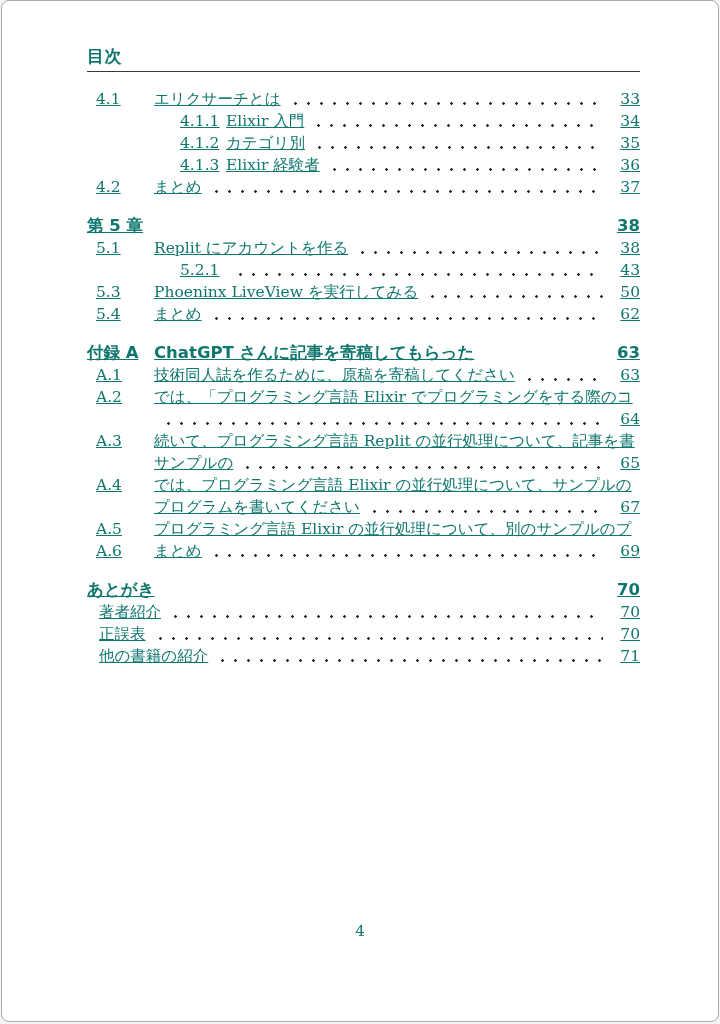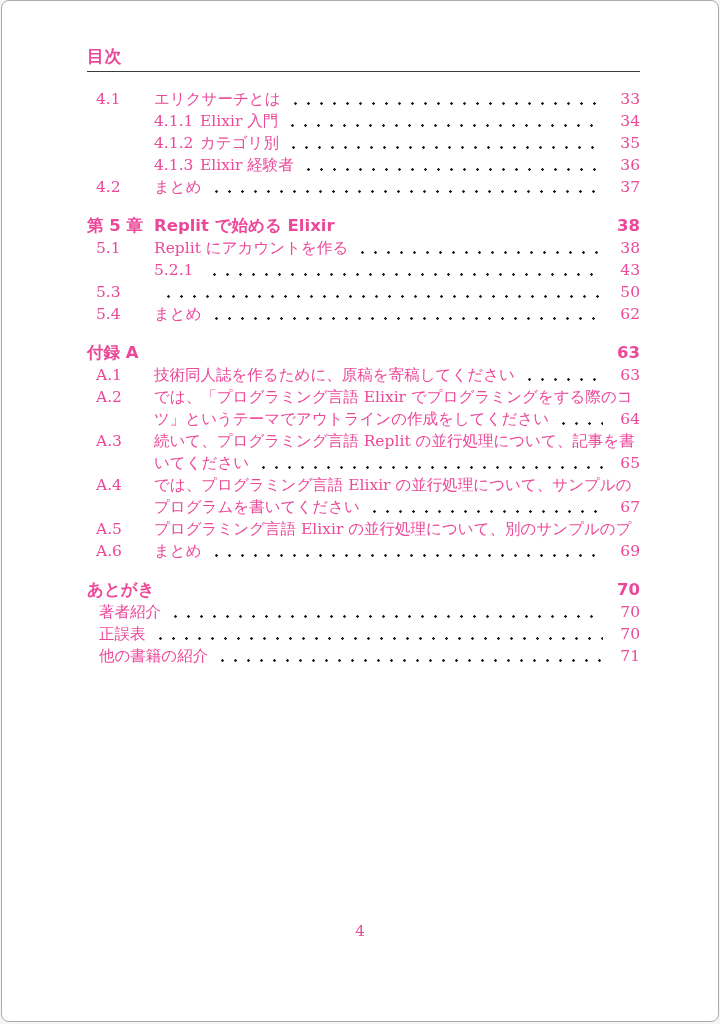--- a/index.html
+++ b/index.html
@@ -10,21 +10,21 @@
   .page {
     position: relative;
     width: 718px;
     height: 1022px;
     margin: 0 auto;
     background: #ffffff;
     border: 1px solid #ababab;
     border-radius: 8px;
     box-sizing: border-box;
     font-family: "DejaVu Serif", "Liberation Serif", serif;
-    color: #ec4899;
+    color: #0f766e;
     overflow: hidden;
   }
   .content {
     position: absolute;
     left: 85px;
     right: 78px;
     top: 44px;
   }
   .header {
     border-bottom: 1px solid #3a3a3a;
@@ -38,27 +38,28 @@
   }
   .toc {
     margin-top: 16px;
   }
   .row {
     display: flex;
     align-items: flex-end;
     font-size: 15.5px;
     line-height: 22px;
     white-space: nowrap;
+    text-decoration: underline;
   }
   .num {
     flex: none;
     box-sizing: border-box;
   }
   .lvl1 .num { margin-left: 9px;  width: 58px; }
-  .lvl2 .num { margin-left: 67px; width: 46px; }
+  .lvl2 .num { margin-left: 93px; width: 46px; }
   .lvl0 .num { margin-left: 12px; width: 0; }
   .title { flex: none; }
   .dots {
     flex: 1 1 auto;
     min-width: 0;
     align-self: flex-end;
     height: 3px;
     margin: 0 7px 5px 8px;
     background-image: radial-gradient(circle, #222 1.1px, rgba(0,0,0,0) 1.5px);
     background-size: 13px 3px;
@@ -133,77 +134,77 @@
           <span class="num">4.2</span>
           <span class="title">まとめ</span>
           <span class="dots"></span>
           <span class="pg">37</span>
         </div>
       </div>
 
       <div class="group">
         <div class="row heading">
           <span class="num">第 5 章</span>
-          <span class="title">Replit で始める Elixir</span>
           <span class="spacer"></span>
           <span class="pg">38</span>
         </div>
         <div class="row lvl1">
           <span class="num">5.1</span>
           <span class="title">Replit にアカウントを作る</span>
           <span class="dots"></span>
           <span class="pg">38</span>
         </div>
         <div class="row lvl2">
           <span class="num">5.2.1</span>
           <span class="dots"></span>
           <span class="pg">43</span>
         </div>
         <div class="row lvl1">
           <span class="num">5.3</span>
+          <span class="title">Phoeninx LiveView を実行してみる</span>
           <span class="dots"></span>
           <span class="pg">50</span>
         </div>
         <div class="row lvl1">
           <span class="num">5.4</span>
           <span class="title">まとめ</span>
           <span class="dots"></span>
           <span class="pg">62</span>
         </div>
       </div>
 
       <div class="group">
         <div class="row heading">
           <span class="num">付録 A</span>
+          <span class="title">ChatGPT さんに記事を寄稿してもらった</span>
           <span class="spacer"></span>
           <span class="pg">63</span>
         </div>
         <div class="row lvl1">
           <span class="num">A.1</span>
           <span class="title">技術同人誌を作るために、原稿を寄稿してください</span>
           <span class="dots"></span>
           <span class="pg">63</span>
         </div>
         <div class="row lvl1">
           <span class="num">A.2</span>
           <span class="title">では、「プログラミング言語 Elixir でプログラミングをする際のコ</span>
         </div>
         <div class="row lvl1">
           <span class="num"></span>
-          <span class="title">ツ」というテーマでアウトラインの作成をしてください</span>
           <span class="dots"></span>
           <span class="pg">64</span>
         </div>
         <div class="row lvl1">
           <span class="num">A.3</span>
           <span class="title">続いて、プログラミング言語 Replit の並行処理について、記事を書</span>
         </div>
         <div class="row lvl1">
           <span class="num"></span>
-          <span class="title">いてください</span>
+          <span class="title">サンプルの</span>
           <span class="dots"></span>
           <span class="pg">65</span>
         </div>
         <div class="row lvl1">
           <span class="num">A.4</span>
           <span class="title">では、プログラミング言語 Elixir の並行処理について、サンプルの</span>
         </div>
         <div class="row lvl1">
           <span class="num"></span>
           <span class="title">プログラムを書いてください</span>

